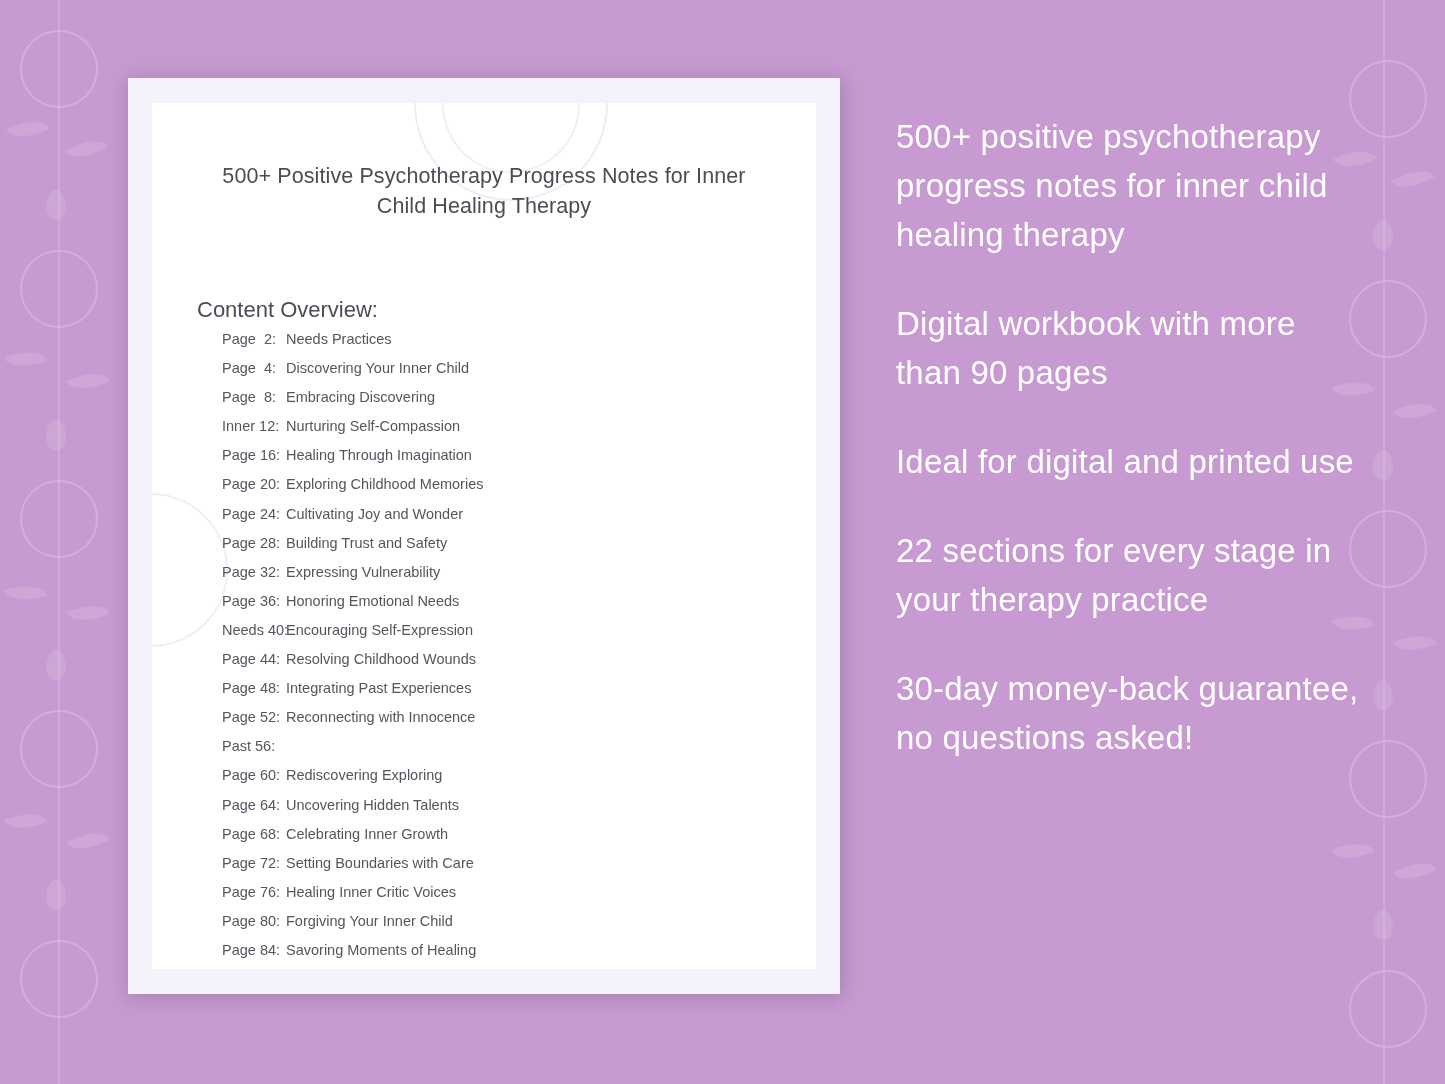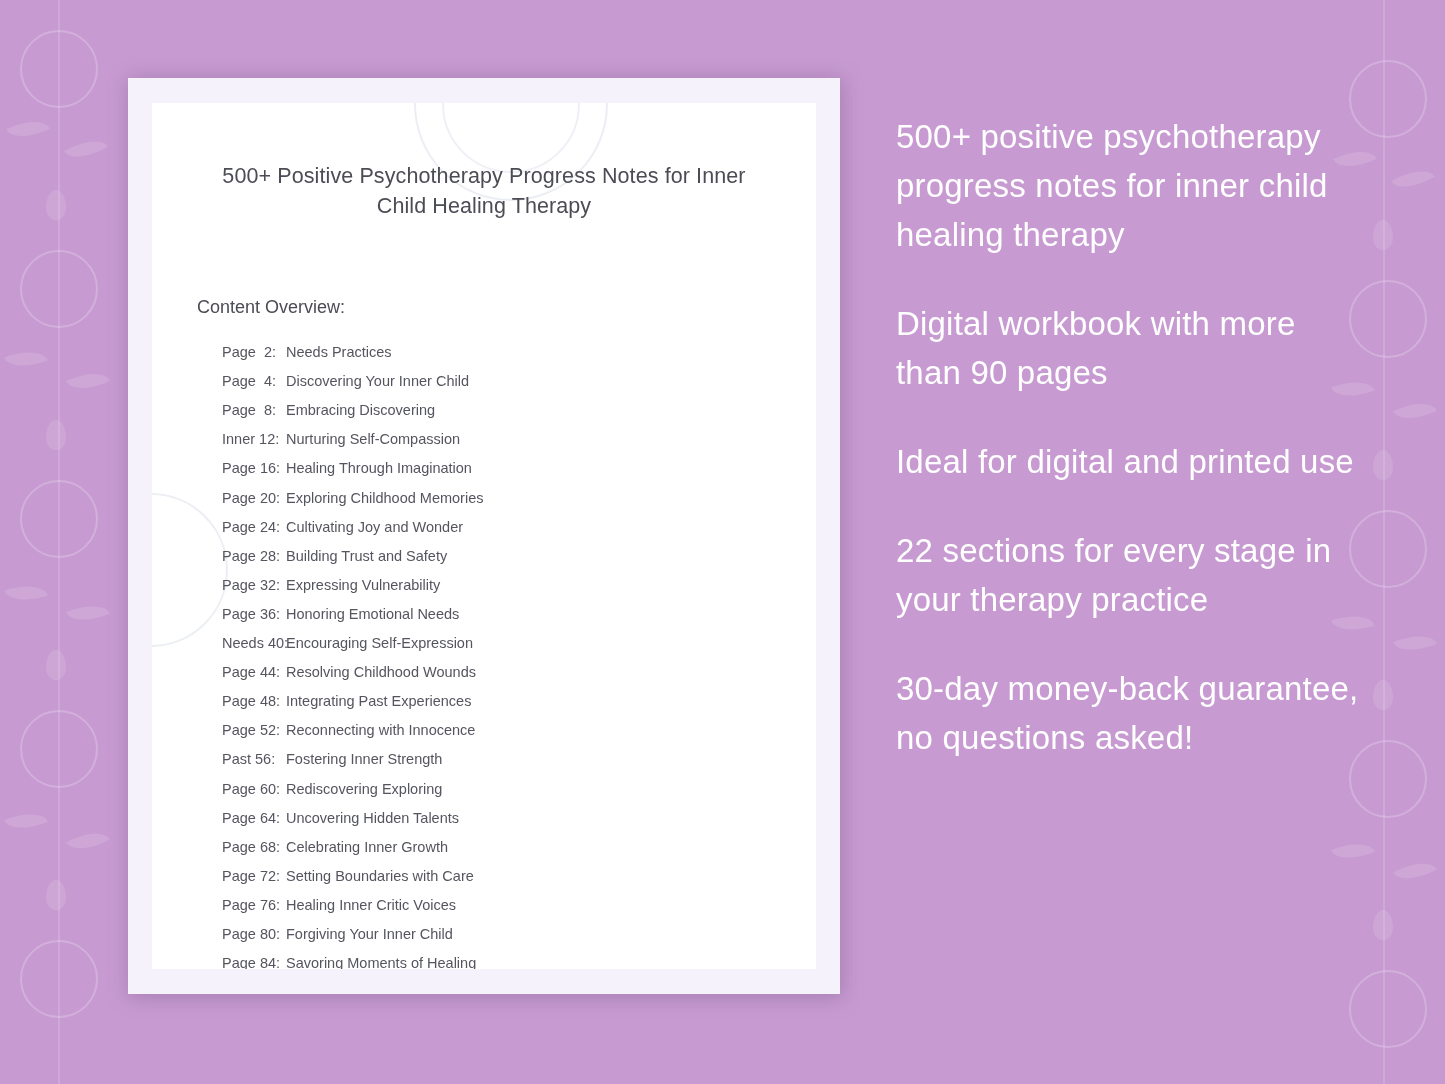--- a/index.html
+++ b/index.html
@@ -115,32 +115,32 @@
     font-size: 21.5px;
     line-height: 30px;
     color: #4c4c55;
     font-family: "Liberation Sans", sans-serif;
     letter-spacing: 0.1px;
   }
   .overview-label {
     position: absolute;
     left: 45px;
     top: 194px;
-    font-size: 18px;
+    font-size: 22px;
     color: #4c4c55;
   }
   .toc {
     position: absolute;
     left: 70px;
     top: 228px;
     width: 560px;
   }
   .toc-row {
     display: flex;
-    align-items: flex-end;
+    align-items: flex-start;
     height: 29.1px;
     font-size: 14.5px;
     color: #55555f;
   }
   .toc-page {
     width: 64px;
     flex: 0 0 64px;
     text-align: left;
     white-space: pre;
   }
@@ -276,21 +276,20 @@
         <div class="toc-row">
             <span class="toc-page">Page 48:</span>
             <span class="toc-title">Integrating Past Experiences</span>
           </div>
         <div class="toc-row">
             <span class="toc-page">Page 52:</span>
             <span class="toc-title">Reconnecting with Innocence</span>
           </div>
         <div class="toc-row">
             <span class="toc-page">Past 56:</span>
-            <span class="toc-title">Fostering Inner Strength</span>
           </div>
         <div class="toc-row">
             <span class="toc-page">Page 60:</span>
             <span class="toc-title">Rediscovering Exploring</span>
           </div>
         <div class="toc-row">
             <span class="toc-page">Page 64:</span>
             <span class="toc-title">Uncovering Hidden Talents</span>
           </div>
         <div class="toc-row">

